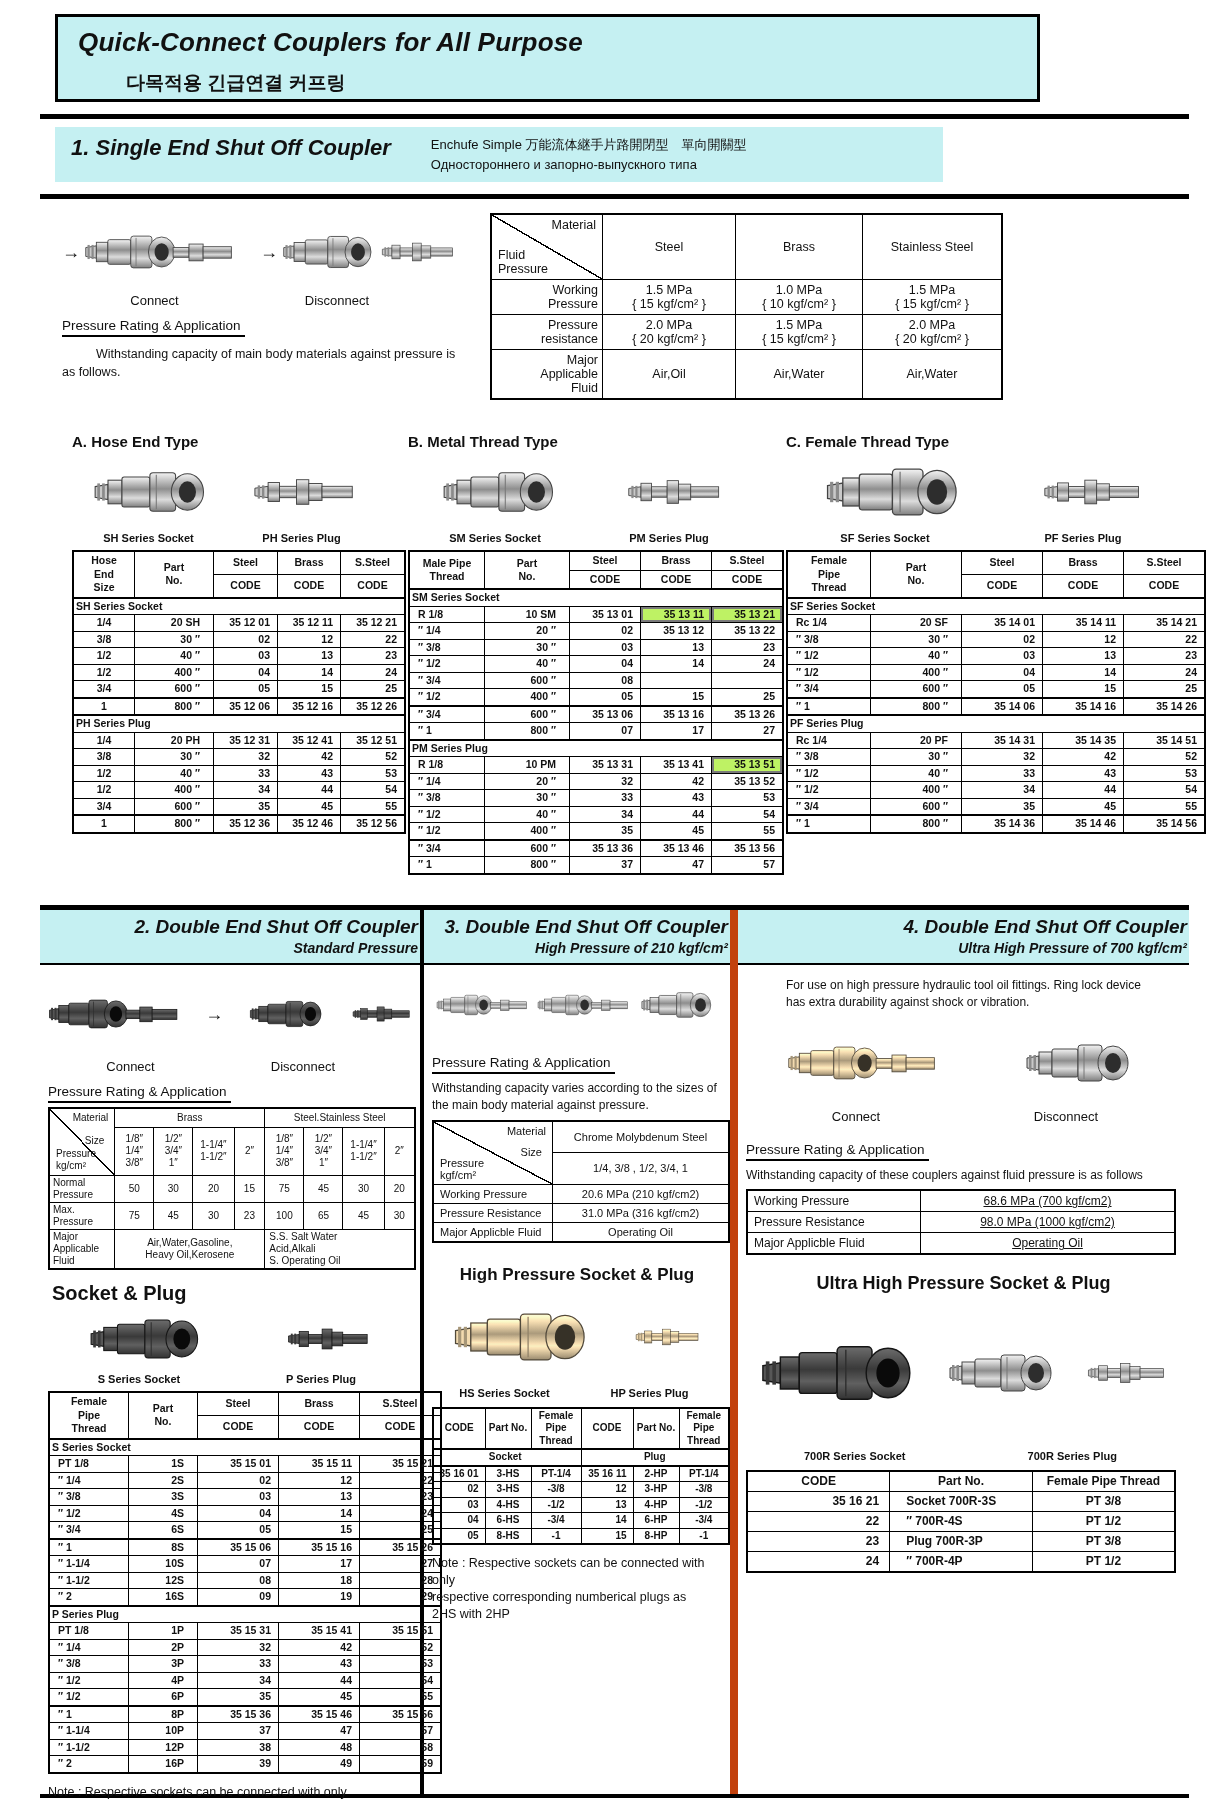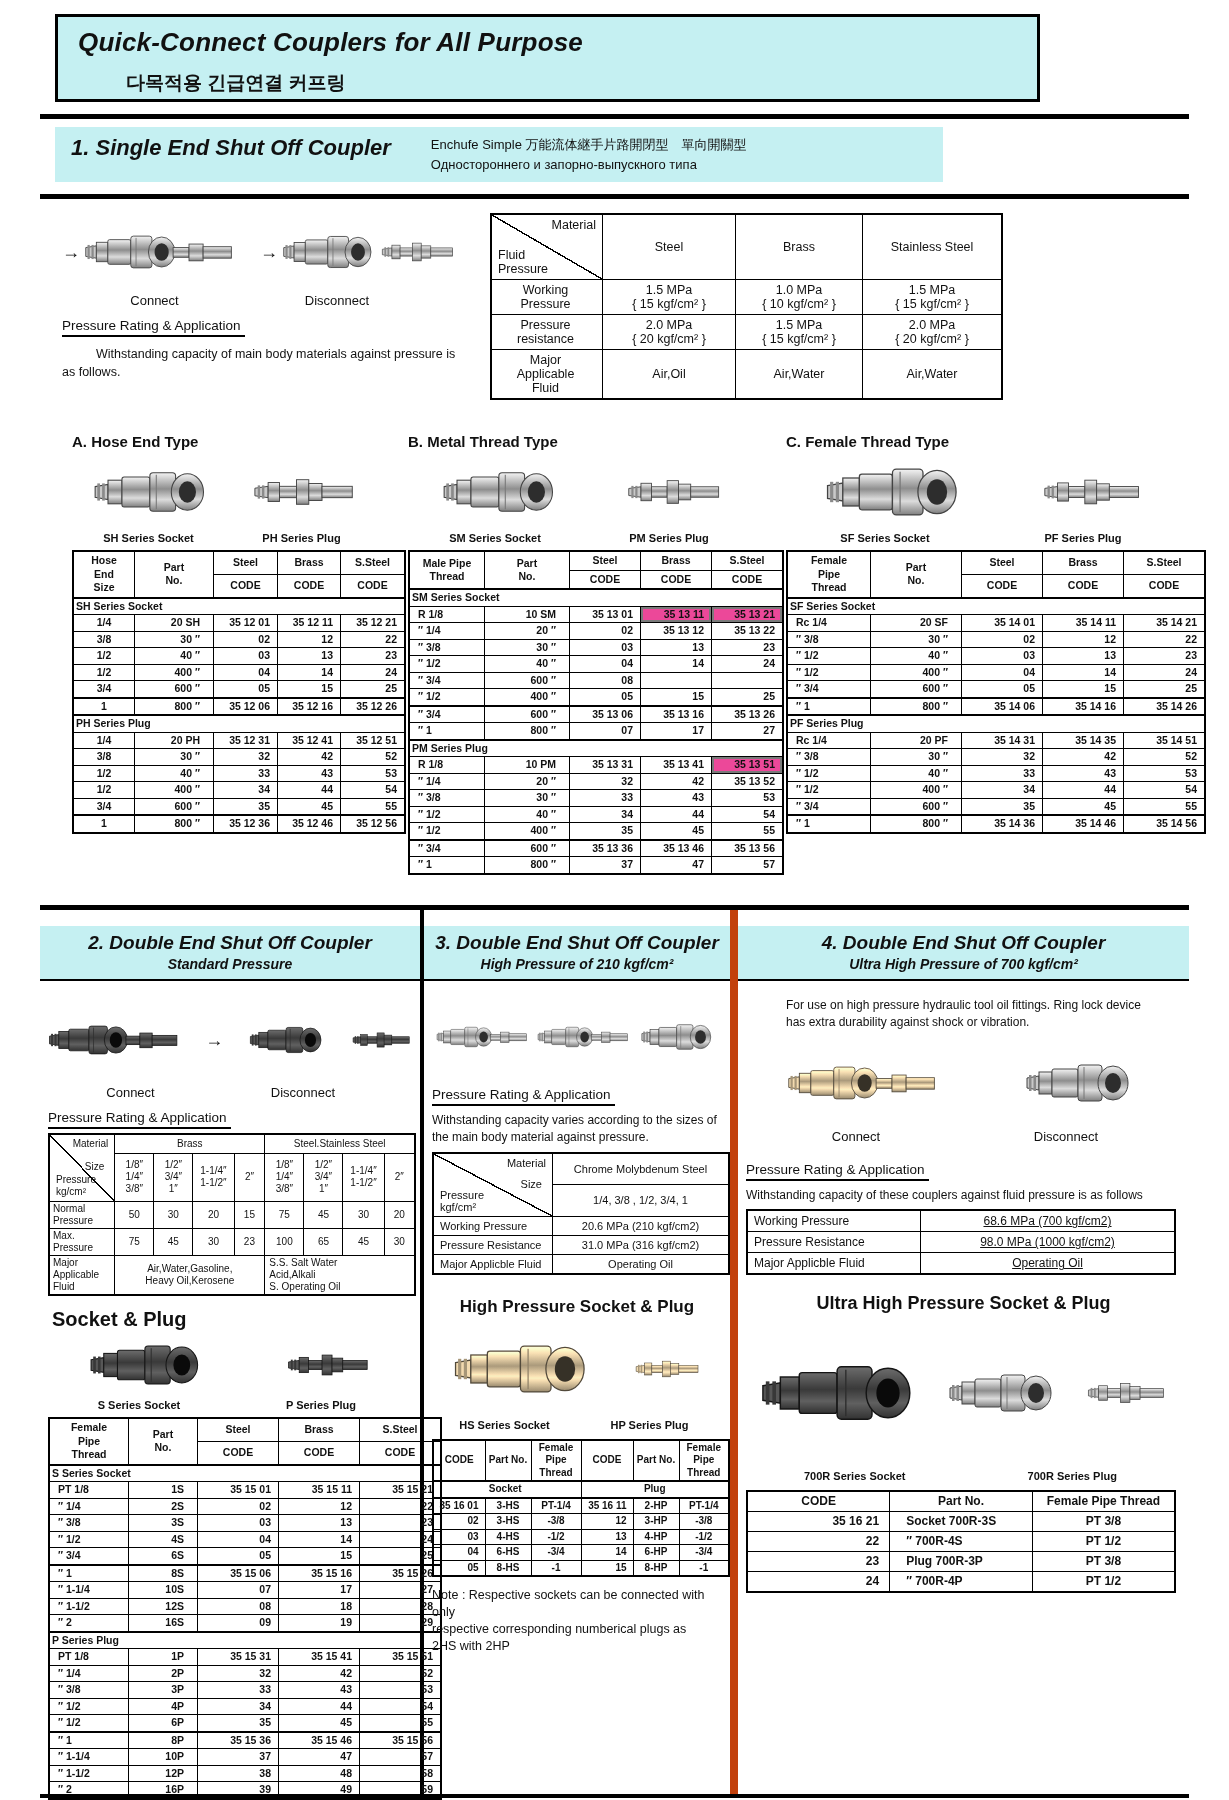--- a/index.html
+++ b/index.html
@@ -25,52 +25,52 @@
   .dlabels{display:flex;font-size:13px;margin-top:2px;}
   .dlabels span{display:inline-block;text-align:center;}
   .underL{font-size:13.5px;border-bottom:2px solid #000;display:inline-block;padding:0 4px 2px 0;margin-top:10px;}
   .s1-body{font-size:12.5px;line-height:1.45;margin-top:8px;text-indent:34px;}
   
   table{border-collapse:collapse;}
   th,td{white-space:pre-line;}
   
   .ft{border:2px solid #000;font-size:12.5px;table-layout:fixed;width:478px;}
   .ft th,.ft td{border:1px solid #000;text-align:center;padding:3px 4px;font-weight:normal;}
-  .ft .lbl{text-align:center;padding-left:1px;}
+  .ft .lbl{text-align:right;padding-left:1px;}
   
   .corner{position:relative;}
   .corner::before{content:"";position:absolute;inset:0;
      background:linear-gradient(to top right,transparent calc(50% - 0.7px),#000 calc(50% - 0.7px),#000 calc(50% + 0.7px),transparent calc(50% + 0.7px));}
   .corner .tr{position:absolute;top:3px;right:6px;}
   .corner .bl{position:absolute;bottom:3px;left:6px;text-align:left;}
   .corner .mid{position:absolute;top:40%;right:10px;}
   
   .pt{border:2px solid #000;font-size:10.5px;font-weight:bold;table-layout:fixed;line-height:13.5px;}
   .pt th,.pt td{border:1px solid #000;padding:1px 4px;text-align:center;}
   .pt thead{border-bottom:2px solid #000;}
   .pt thead th{font-weight:bold;padding:2px 2px;}
   .pt td:nth-child(2){text-align:right;padding-right:13px;}
   .pt td:nth-child(n+3){text-align:right;padding-right:7px;}
   .pt tr.grp td{border-left:0;border-right:0;border-top:2px solid #000;text-align:left;padding:1px 2px;}
   .pt tr.sep td{border-top:2px solid #000;}
-  .pt td.hl{background:#ec4899;box-shadow:inset 0 0 0 2px #7a7a7a;}
+  .pt td.hl{background:#bef264;box-shadow:inset 0 0 0 2px #7a7a7a;}
   .threadL td:first-child{text-align:left;padding-left:8px;}
   
   .abc-row{display:flex;margin:24px 40px 0 72px;gap:30px;height:452px;}
   .h-abc{font-size:15px;font-weight:bold;margin-bottom:4px;}
   .imgrow{display:flex;align-items:center;justify-content:space-around;height:76px;}
   .caps{display:flex;margin:2px 0 6px 0;}
   .cap{font-size:11px;font-weight:bold;text-align:center;flex:1;}
   
   .bottom-grid{margin:20px 40px 0 40px;height:884px;border-top:5px solid #000;border-bottom:4px solid #000;display:flex;}
   .bcol{box-sizing:border-box;padding:0 8px 6px 8px;}
   .bcol2{width:384px;border-right:4px solid #000;}
   .bcol3{width:314px;border-right:8px solid #c2410c;}
   .bcol4{flex:1;}
-  .bhead{background:#c5f0f2;border-bottom:2px solid #000;text-align:center;padding:6px 2px 7px 2px;margin:16px -8px;}
+  .bhead{background:#c5f0f2;border-bottom:2px solid #000;text-align:right;padding:6px 2px 7px 2px;margin:0 -8px;}
   .bhead .t{font-size:19px;font-weight:bold;font-style:italic;}
   .bhead .st{font-size:14px;font-weight:bold;font-style:italic;margin-top:2px;}
   .note{font-size:12.5px;line-height:1.35;margin-top:10px;}
   
   .mx{border:2px solid #000;font-size:10px;table-layout:fixed;width:368px;margin-top:4px;}
   .mx th,.mx td{border:1px solid #000;text-align:center;padding:1px 2px;font-weight:normal;line-height:12px;}
   .mx .lbl{text-align:left;padding-left:3px;}
   .mx td.left{text-align:left;padding-left:4px;}
   .h-sp{font-size:20px;font-weight:bold;margin:12px 0 2px 4px;}
   

